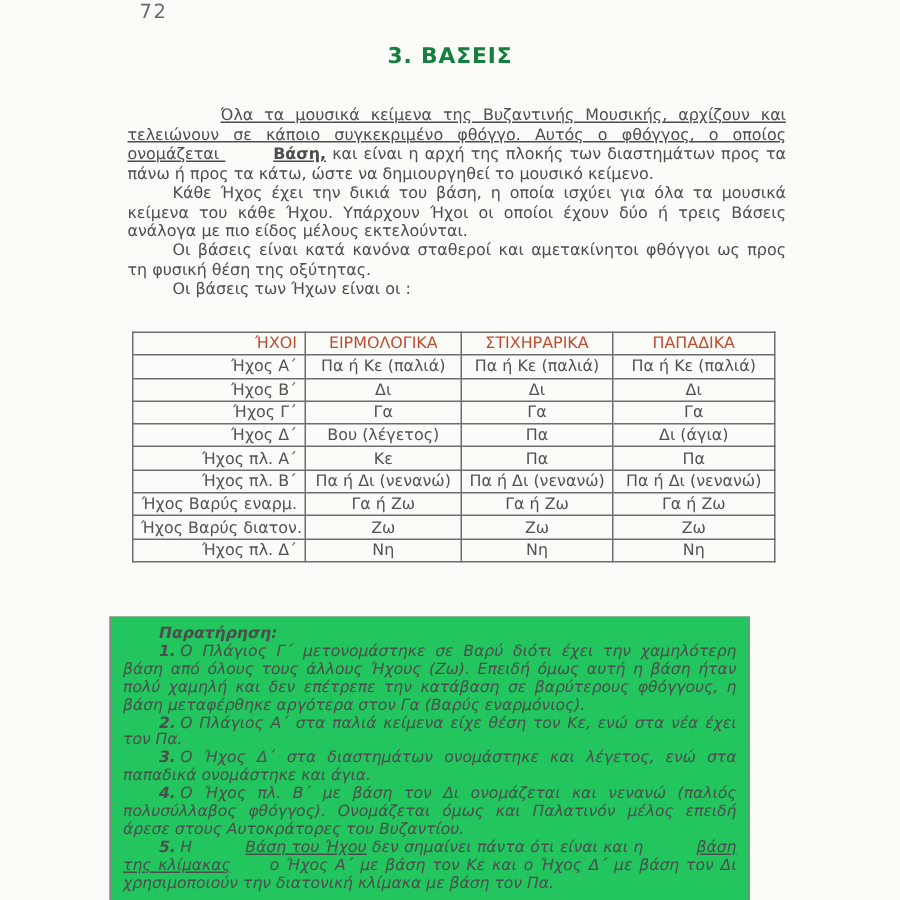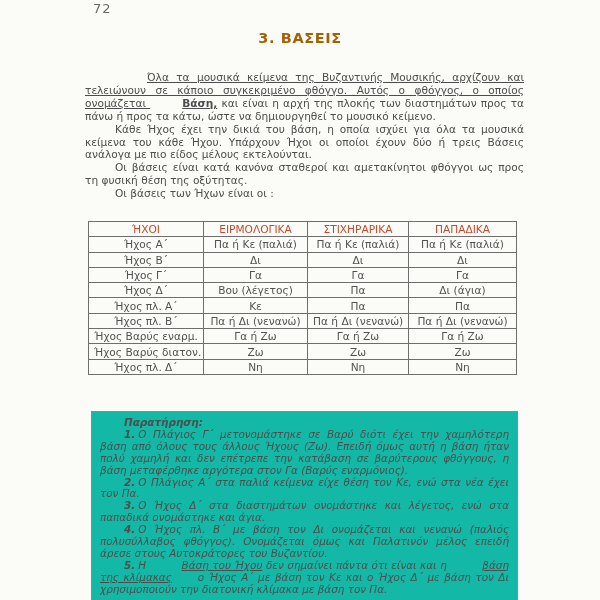--- a/index.html
+++ b/index.html
@@ -9,48 +9,48 @@
     font-family:"DejaVu Sans","Liberation Sans",sans-serif;
     color:#4d4d4d;
   }
   .page-number{
     position:absolute;top:1px;left:93px;
     font-size:13px;color:#6a6a6a;letter-spacing:1px;
   }
   .doc-title{
     position:absolute;top:30px;left:0;width:600px;
     text-align:center;font-size:14.5px;font-weight:bold;
-    color:#a16207;letter-spacing:0.6px;
+    color:#15803d;letter-spacing:0.6px;
   }
   .content{
     position:absolute;top:71px;left:85px;width:439px;
     font-size:10.6px;line-height:12.9px;text-align:justify;
   }
   .content p{margin:0;text-indent:30px;}
   .u{text-decoration:underline;margin-left:32px;}
   .b{font-weight:bold;}
   table.bases{
     position:absolute;top:221px;left:88px;width:428px;
     border-collapse:collapse;table-layout:fixed;
     font-size:10.6px;color:#525252;
   }
   table.bases th, table.bases td{
     border:1px solid #6e6e6e;
     padding:0 5px;height:14.3px;
     font-weight:normal;text-align:center;
     overflow:hidden;white-space:nowrap;
   }
   table.bases th{color:#bf4b2e;}
-  table.bases th:first-child, table.bases td:first-child{text-align:center;margin-left:36px;}
+  table.bases th:first-child, table.bases td:first-child{text-align:right;margin-left:36px;}
   .note-box{
-    position:absolute;top:411px;left:91px;width:409px;
+    position:absolute;top:411px;left:73px;width:409px;
     border:1px solid #8a8a8a;
     padding:5px 8px 4px 8px;
     font-style:italic;font-size:10.4px;line-height:11.9px;
-    text-align:justify;color:#4d4d4d;background:#14b8a6;
+    text-align:justify;color:#4d4d4d;background:#22c55e;
   }
   .note-box p{margin:0;text-indent:24px;}
   .note-title{font-weight:bold;}
   .num{font-weight:bold;margin-right:3px;}
   .gap{display:inline-block;width:26px;}
 </style>
 </head>
 <body>
 
 <div>

